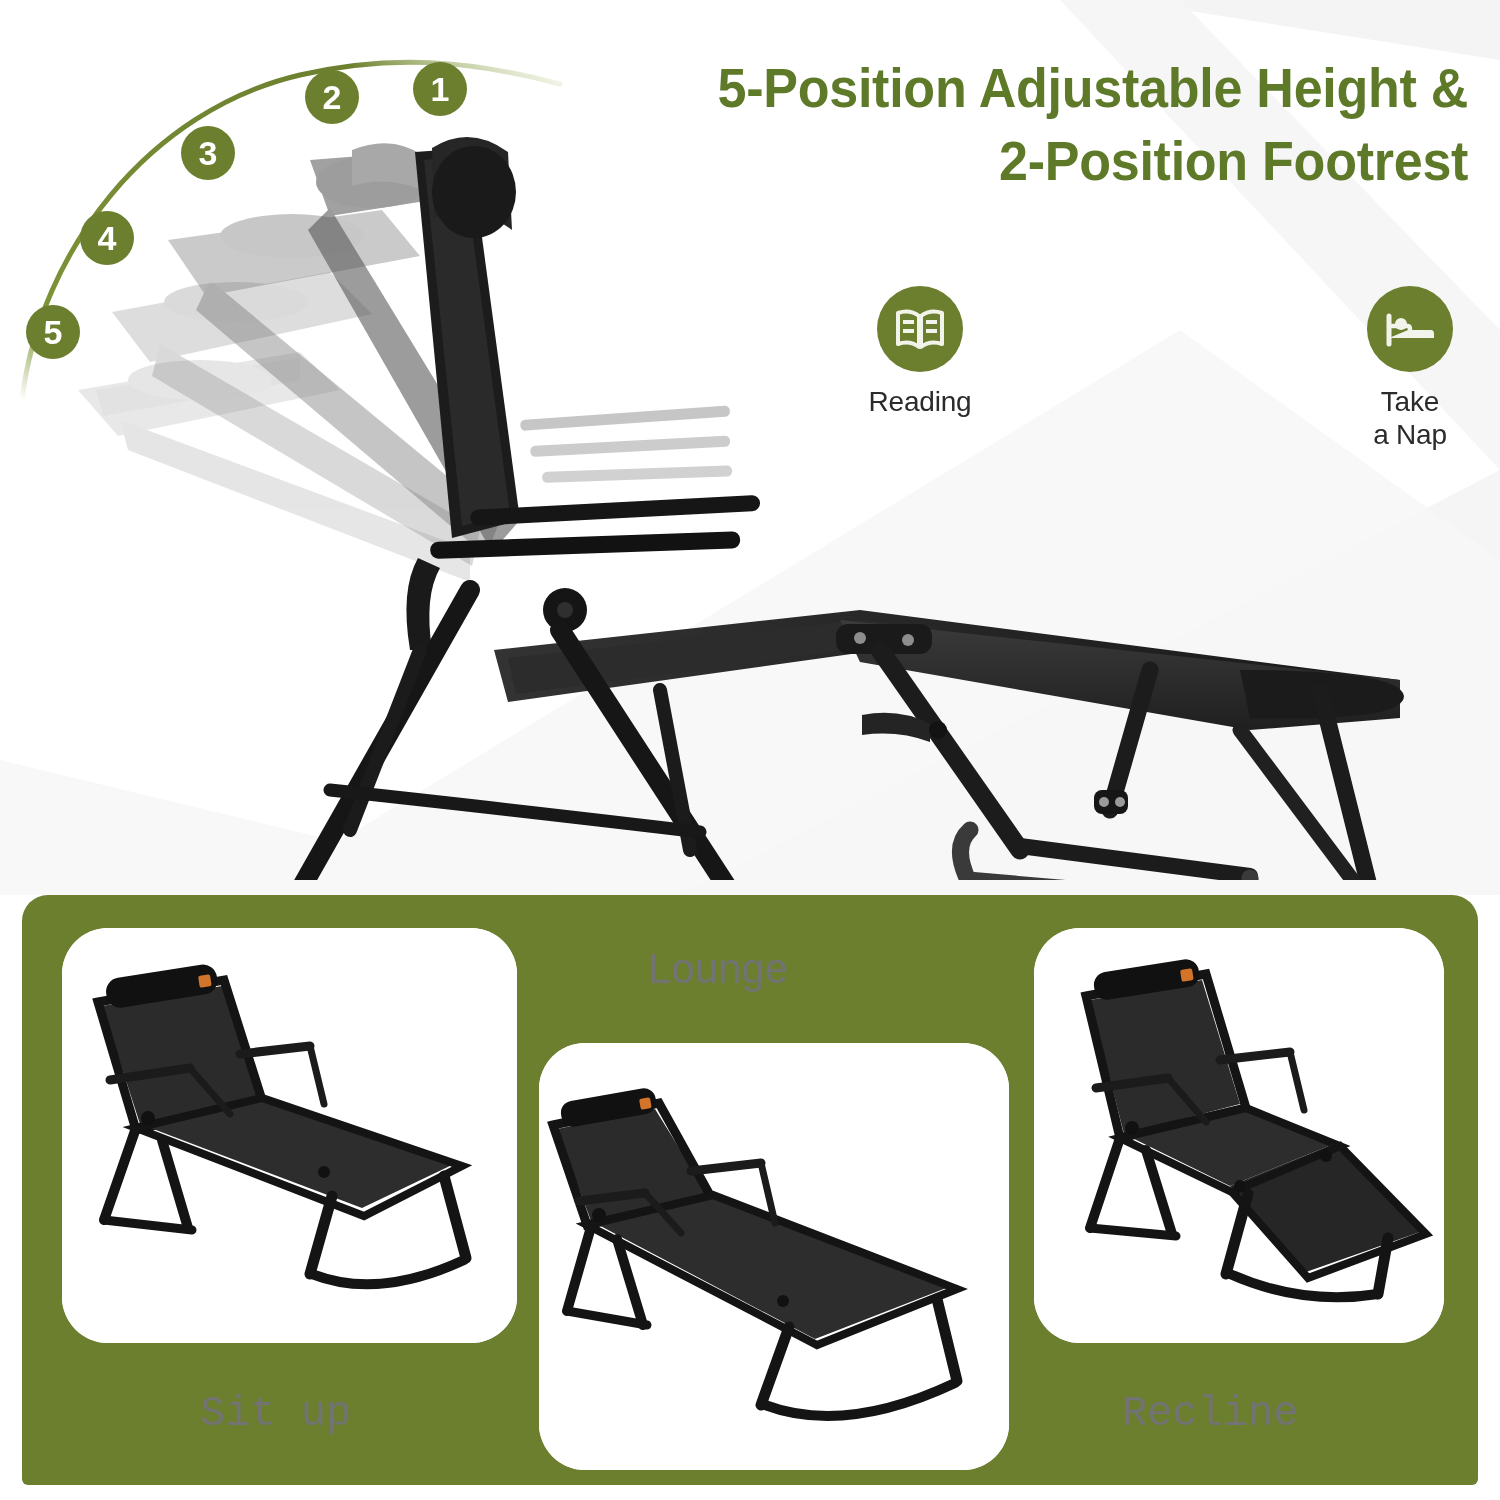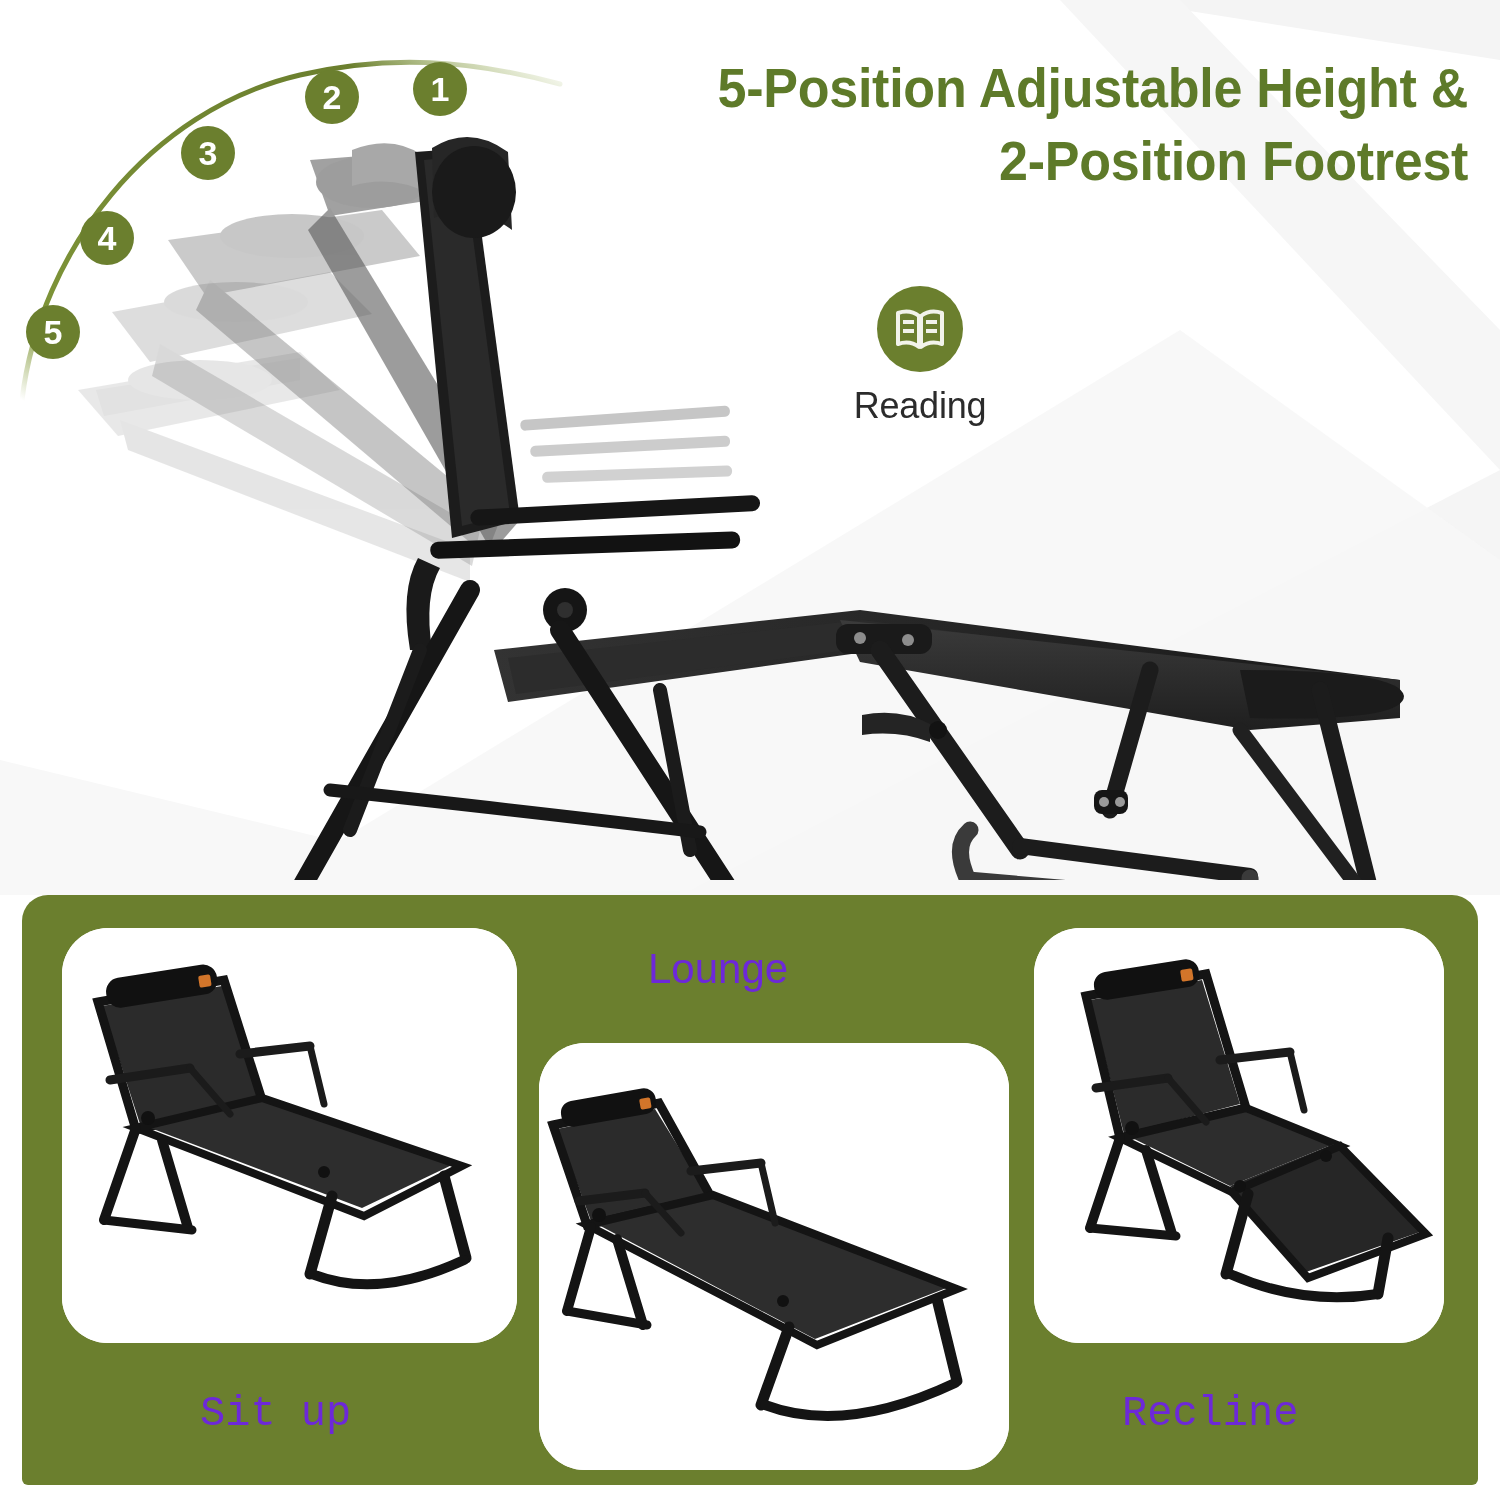--- a/index.html
+++ b/index.html
@@ -39,21 +39,21 @@
   }
   .feature { width:150px; display:flex; flex-direction:column; align-items:center; }
   .feature-circle {
     width:86px; height:86px; border-radius:50%;
     background:#6b7f2e;
     display:flex; align-items:center; justify-content:center;
   }
   .feature-circle svg { display:block; }
   .feature-label {
     margin-top:13px;
-    font-size:36px; line-height:1.18;
+    font-size:28px; line-height:1.18;
     color:#2b2b2b; text-align:center;
     letter-spacing:-0.2px;
   }
 
   
   #arc-layer { position:absolute; left:0; top:0; width:780px; height:480px; }
   .pos-badge {
     position:absolute;
     width:54px; height:54px; border-radius:50%;
     background:#6b7f2e;
@@ -83,21 +83,21 @@
     border-radius:46px;
     overflow:hidden;
   }
   #card-situp  { left:40px;  top:33px;  width:455px; height:415px; }
   #card-lounge { left:517px; top:148px; width:470px; height:427px; }
   #card-recline{ left:1012px;top:33px;  width:410px; height:415px; }
   .mode-card svg { display:block; width:100%; height:100%; }
 
   .mode-label {
     position:absolute;
-    color:#6d28d9;
+    color:#737373;
     font-size:42px;
     letter-spacing:0px;
     white-space:nowrap;
     text-align:right;
   }
   #label-lounge  { left:648px;  top:945px; }
   #label-situp   { left:200px;  top:1390px;font-family:Liberation Mono, monospace; }
   #label-recline { left:1122px; top:1390px; }
 </style>
 </head>
@@ -260,20 +260,34 @@
           <rect x="32" y="22" width="11" height="4" fill="#f2f3ea"></rect>
         </svg>
       </div>
       <div class="feature-label">
         <span>Reading</span>
       </div>
     </div>
 
 
 
+    <div class="feature">
+      <div class="feature-circle">
+        <svg width="52" height="42" viewBox="0 0 52 42">
+          <path d="M5 8 L5 36" stroke="#f2f3ea" stroke-width="5" stroke-linecap="round"></path>
+          <circle cx="17" cy="16" r="6" fill="#f2f3ea"></circle>
+          <path d="M24 22 L47 22 Q50 22 50 26 L50 30 L5 30" fill="#f2f3ea"></path>
+          <path d="M5 18 L24 18 Q26 18 26 22" fill="none" stroke="#f2f3ea" stroke-width="4.5" stroke-linecap="round"></path>
+        </svg>
+      </div>
+      <div class="feature-label">
+        <span>Take</span><br>
+        <span>a Nap</span>
+      </div>
+    </div>
 
   </div>
 </div>
 
 <div id="bottom-panel"></div>
 
 <div class="mode-card" id="card-situp" style="position:absolute; left:62px; top:928px; z-index:3;">
   <svg viewBox="0 0 455 415">
     <rect width="455" height="415" fill="#ffffff"></rect>
     <g stroke-linecap="round">

